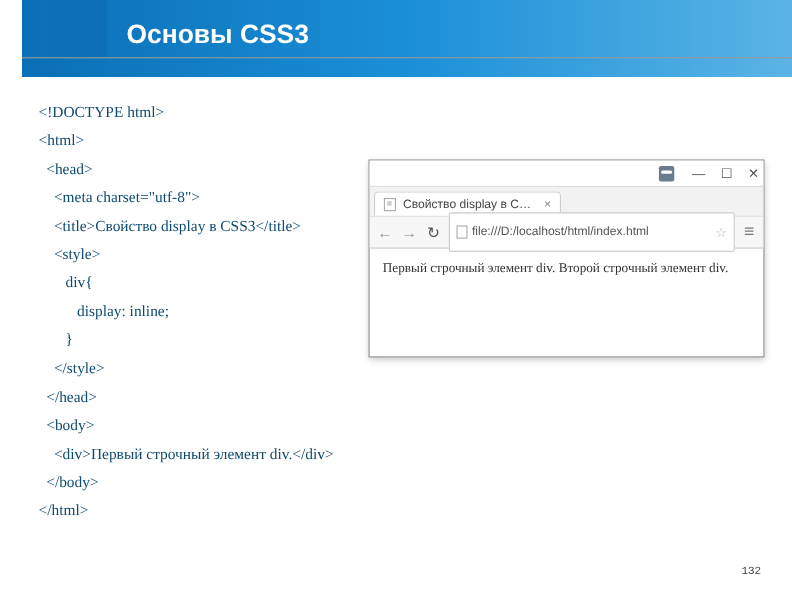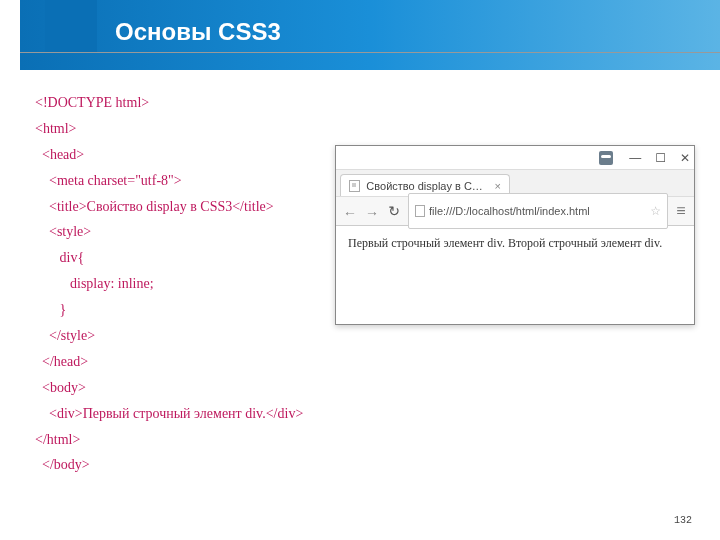--- a/index.html
+++ b/index.html
@@ -42,21 +42,21 @@
     position: absolute;
     top: 52px; left: 0; right: 0;
     height: 1px;
     background: #999;
   }
   .code-block {
     position: absolute;
     top: 90px; left: 35px;
     font-size: 14px;
     line-height: 1.85;
-    color: #be185d;
+    color: #0c4a6e;
   }
   .code-line { white-space: pre; }
   .page-num {
     position: absolute;
     bottom: 14px; right: 28px;
     font-size: 10px;
     color: #444;
     font-family: Liberation Mono, monospace;
   }
   
@@ -167,22 +167,22 @@
   <div class="code-line">    &lt;meta charset="utf-8"&gt;</div>
   <div class="code-line">    &lt;title&gt;Свойство display в CSS3&lt;/title&gt;</div>
   <div class="code-line">    &lt;style&gt;</div>
   <div class="code-line">       div{</div>
   <div class="code-line">          display: inline;</div>
   <div class="code-line">       }</div>
   <div class="code-line">    &lt;/style&gt;</div>
   <div class="code-line">  &lt;/head&gt;</div>
   <div class="code-line">  &lt;body&gt;</div>
   <div class="code-line">    &lt;div&gt;Первый строчный элемент div.&lt;/div&gt;</div>
+  <div class="code-line">  &lt;/body&gt;</div>
   <div class="code-line">&lt;/html&gt;</div>
-  <div class="code-line">  &lt;/body&gt;</div>
 </div>
 
 <div class="browser">
   <div class="titlebar">
     <div class="incognito"></div>
     <div class="win-icons">
       <span>—</span>
       <span>☐</span>
       <span>✕</span>
     </div>

